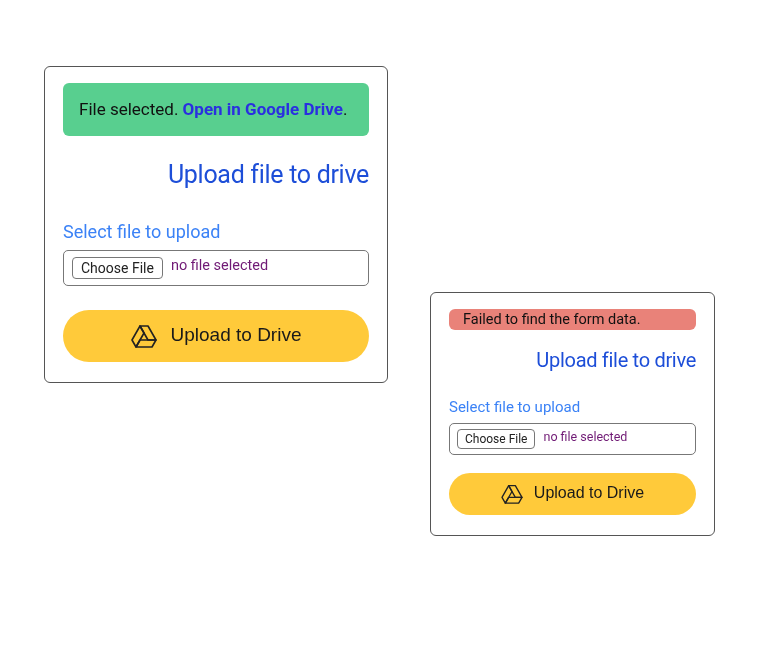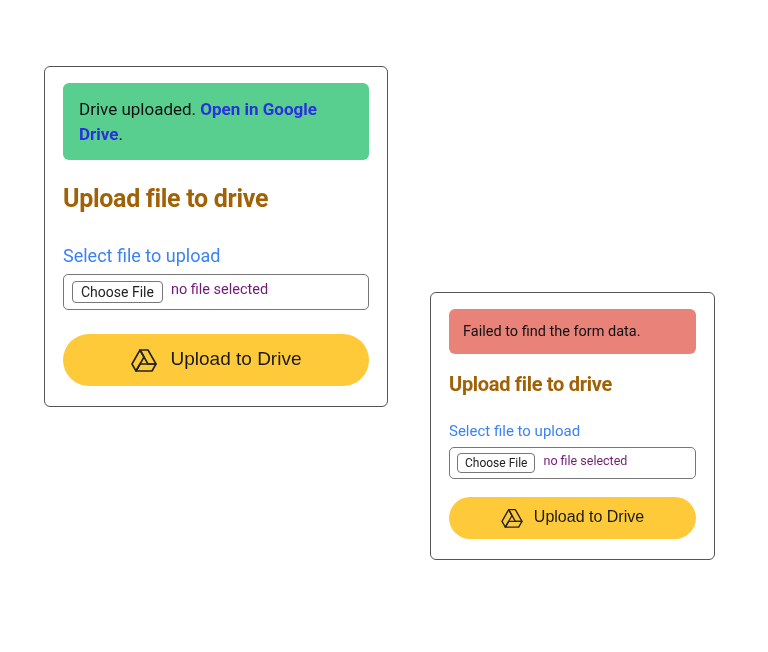--- a/index.html
+++ b/index.html
@@ -34,36 +34,36 @@
     .banner {
       border-radius: 6px;
       padding: 14px 16px;
       font-size: 17px;
       line-height: 1.45;
       color: #111;
       margin-bottom: 24px;
     }
     .card-2 .banner {
       font-size: 14.5px;
-      padding: 12px 14px;
+      padding: 0 14px;
       margin-bottom: 18px;
     }
     .banner-success { background: #58cf8f; }
     .banner-error { background: #e98279; }
     .banner a {
       color: #2a2fe0;
       font-weight: 700;
       text-decoration: none;
       cursor: pointer;
     }
     .heading {
       font-size: 25px;
-      font-weight: 700;
-      color: #a16207;
-      text-align: left;
+      font-weight: 400;
+      color: #1d4ed8;
+      text-align: right;
       margin-bottom: 32px;
       letter-spacing: -0.3px;
     }
     .card-2 .heading {
       font-size: 20px;
       margin-bottom: 26px;
     }
     .field-label {
       display: block;
       font-size: 18px;
@@ -133,21 +133,21 @@
     }
     .drive-icon {
       flex-shrink: 0;
     }
   </style>
 </head>
 <body>
 
 <div class="card card-1">
   <div class="banner banner-success">
-    <span>Drive uploaded. </span><a>Open in Google Drive</a><span>.</span>
+    <span>File selected. </span><a>Open in Google Drive</a><span>.</span>
   </div>
   <h1 class="heading">Upload file to drive</h1>
   <label class="field-label">Select file to upload</label>
   <div class="file-select">
     <span class="choose-btn">Choose File</span>
     <span class="file-status">no file selected</span>
   </div>
   <button class="upload-btn">
     <svg class="drive-icon" width="26" height="24" viewBox="0 0 26 24" fill="none" stroke="#222" stroke-width="1.6" stroke-linejoin="round">
       <path d="M9 2 L17 2 L25 16 L17 16 Z"></path>

